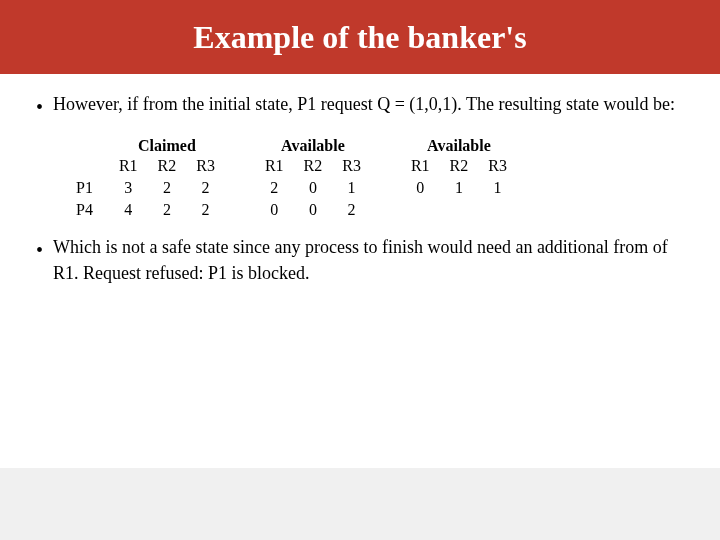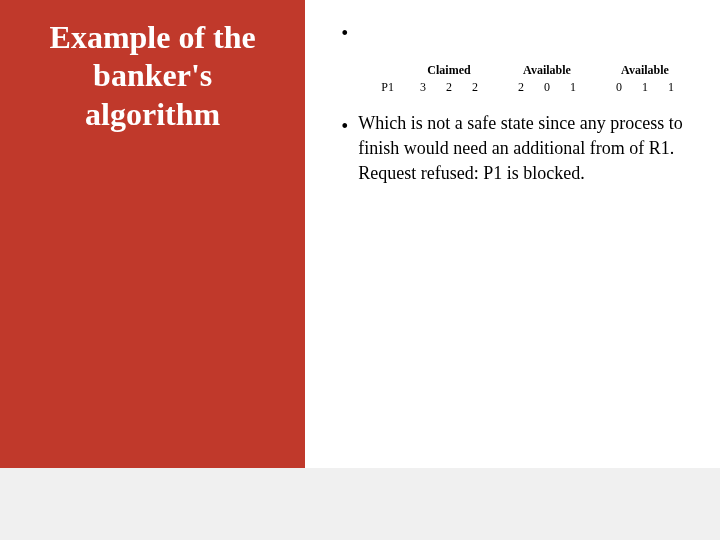--- a/index.html
+++ b/index.html
@@ -10,20 +10,21 @@
       background: #f0f0f0;
       font-family: Georgia, 'Times New Roman', serif;
       overflow: hidden;
     }
 
     .slide {
       width: 720px;
       height: 468px;
       background: #ffffff;
       display: flex;
+      flex-direction: column;
       padding: 0;
     }
 
     .header {
       background: #c0392b;
       padding: 18px 40px 18px 40px;
       text-align: center;
     }
 
     .header h1 {
@@ -52,21 +53,21 @@
       font-size: 20px;
       margin-top: 1px;
     }
 
     .table-container {
       margin: 8px 0 14px 30px;
     }
 
     table {
       border-collapse: collapse;
-      font-size: 12px;
+      font-size: 16px;
     }
 
     table td {
       padding: 2px 10px;
       text-align: center;
       color: #000;
     }
 
     table td.row-label {
       text-align: right;
@@ -91,56 +92,84 @@
       margin-top: 4px;
     }
   </style>
 </head>
 <body>
 
 <div class="slide">
   <div class="header">
     <h1>
       <span>Example of the banker's</span><br>
-      <span>algorithm</span>
     </h1>
   </div>
 
   <div class="content">
     <div class="bullet">
       <span class="bullet-dot">•</span>
+      <span>However, if from the initial state, P1 request Q = (1,0,1). The resulting state would be:</span>
     </div>
 
     <div class="table-container">
       <table>
         <thead>
           <tr class="section-header">
             <td></td>
             <td colspan="3" class="col-header">Claimed</td>
             <td class="gap-col"></td>
             <td colspan="3" class="col-header">Available</td>
             <td class="gap-col"></td>
             <td colspan="3" class="col-header">Available</td>
+          </tr>
+          <tr>
+            <td></td>
+            <td class="col-header">R1</td>
+            <td class="col-header">R2</td>
+            <td class="col-header">R3</td>
+            <td class="gap-col"></td>
+            <td class="col-header">R1</td>
+            <td class="col-header">R2</td>
+            <td class="col-header">R3</td>
+            <td class="gap-col"></td>
+            <td class="col-header">R1</td>
+            <td class="col-header">R2</td>
+            <td class="col-header">R3</td>
           </tr>
         </thead>
         <tbody id="table-body">
         <tr>
               <td class="row-label">P1</td>
               <td>3</td>
               <td>2</td>
               <td>2</td>
               <td class="gap-col"></td>
               <td>2</td>
               <td>0</td>
               <td>1</td>
               <td class="gap-col"></td>
               <td>0</td>
               <td>1</td>
               <td>1</td>
             </tr>
+            <tr>
+              <td class="row-label">P4</td>
+              <td>4</td>
+              <td>2</td>
+              <td>2</td>
+              <td class="gap-col"></td>
+              <td>0</td>
+              <td>0</td>
+              <td>2</td>
+              <td class="gap-col"></td>
+              <td></td>
+              <td></td>
+              <td></td>
+            </tr>
           </tbody>
       </table>
     </div>
 
     <div class="bullet bottom-bullet">
       <span class="bullet-dot">•</span>
       <span>Which is not a safe state since any process to finish would need an additional from of R1. Request refused: P1 is blocked.</span>
     </div>
   </div>
 </div>

